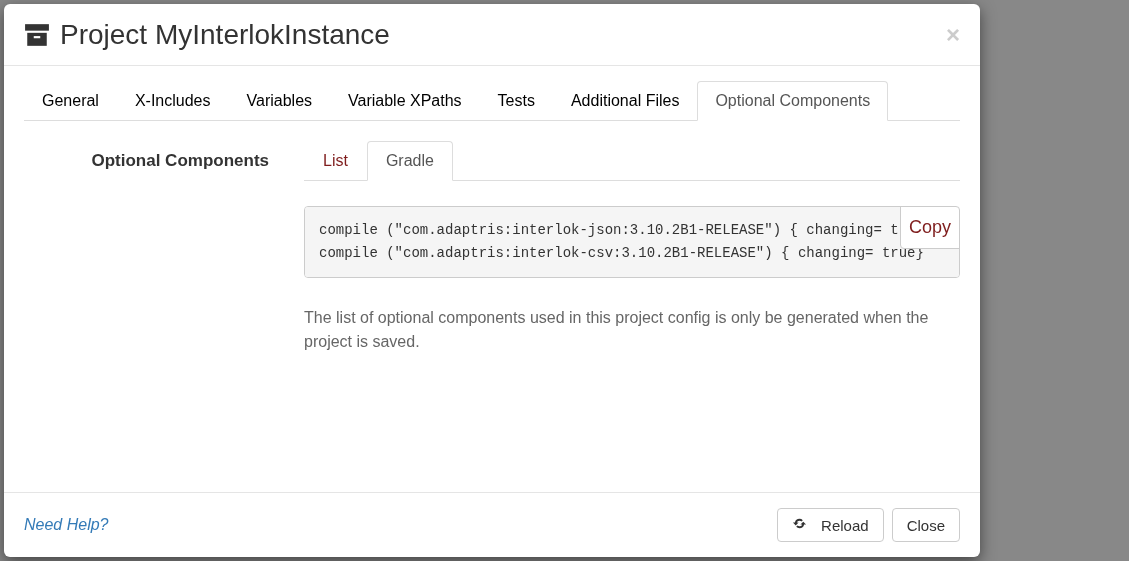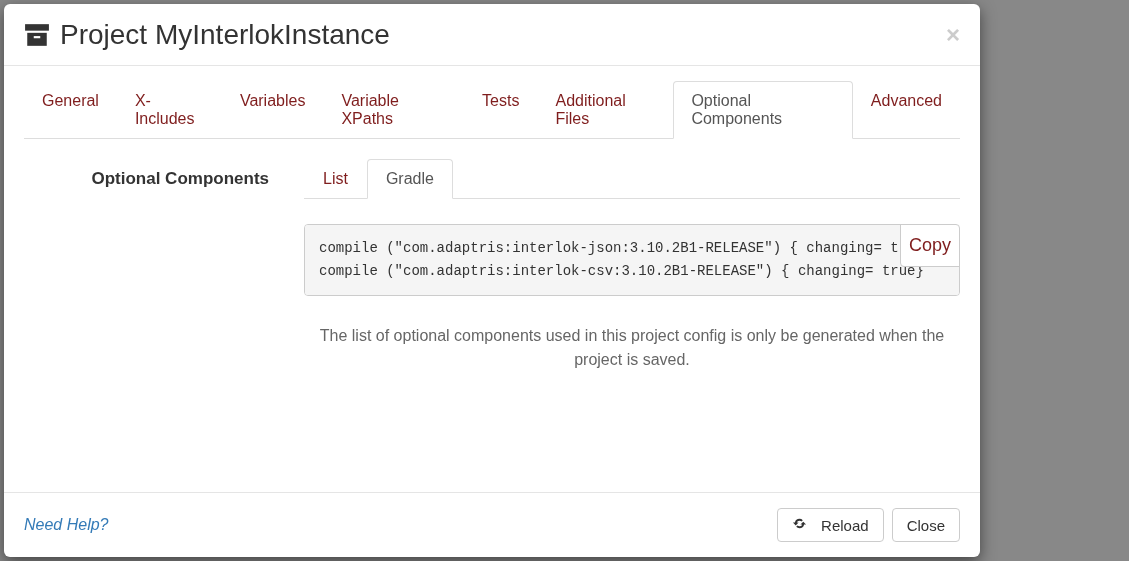--- a/index.html
+++ b/index.html
@@ -59,21 +59,21 @@
       border-bottom: 1px solid #ddd;
       display: flex;
       margin-bottom: 20px;
     }
     .nav-tabs li {
       margin-bottom: -1px;
     }
     .nav-tabs a {
       display: block;
       padding: 10px 17px;
-      color: #7f1d1d;
+      color: #000000;
       text-decoration: none;
       font-size: 16px;
       cursor: pointer;
       border: 1px solid transparent;
       border-radius: 4px 4px 0 0;
     }
     .nav-tabs li.active a {
       color: #555;
       background: #fff;
       border-color: #ddd #ddd transparent #ddd;
@@ -143,21 +143,20 @@
       padding: 10px 8px;
       font-size: 18px;
       color: #7f1d1d;
       cursor: pointer;
     }
     .info-text {
       margin-top: 28px;
       font-size: 16px;
       color: #666;
       line-height: 1.5;
-      text-align: center;
     }
     .modal-footer {
       border-top: 1px solid #e5e5e5;
       padding: 15px 20px;
       display: flex;
       justify-content: space-between;
       align-items: center;
     }
     .help-link {
       color: #337ab7;
@@ -219,23 +218,20 @@
           <a>Variable XPaths</a>
         </li>
       <li>
           <a>Tests</a>
         </li>
       <li>
           <a>Additional Files</a>
         </li>
       <li class="active">
           <a>Optional Components</a>
-        </li>
-      <li>
-          <a>Advanced</a>
         </li>
     </ul>
 
     <div class="content-row">
       <div class="side-label">Optional Components</div>
       <div class="content-main">
         <ul class="sub-tabs">
           <li>
               <a>List</a>
             </li>

